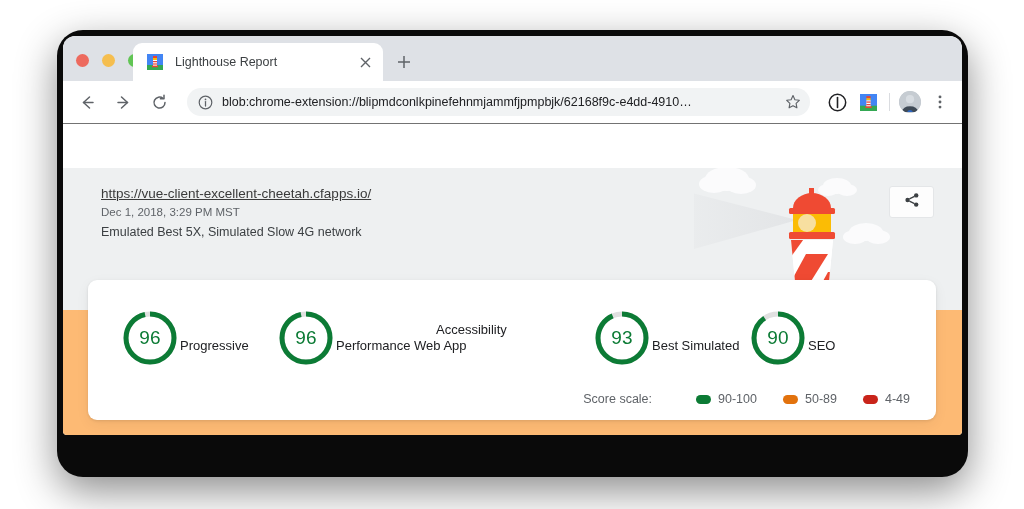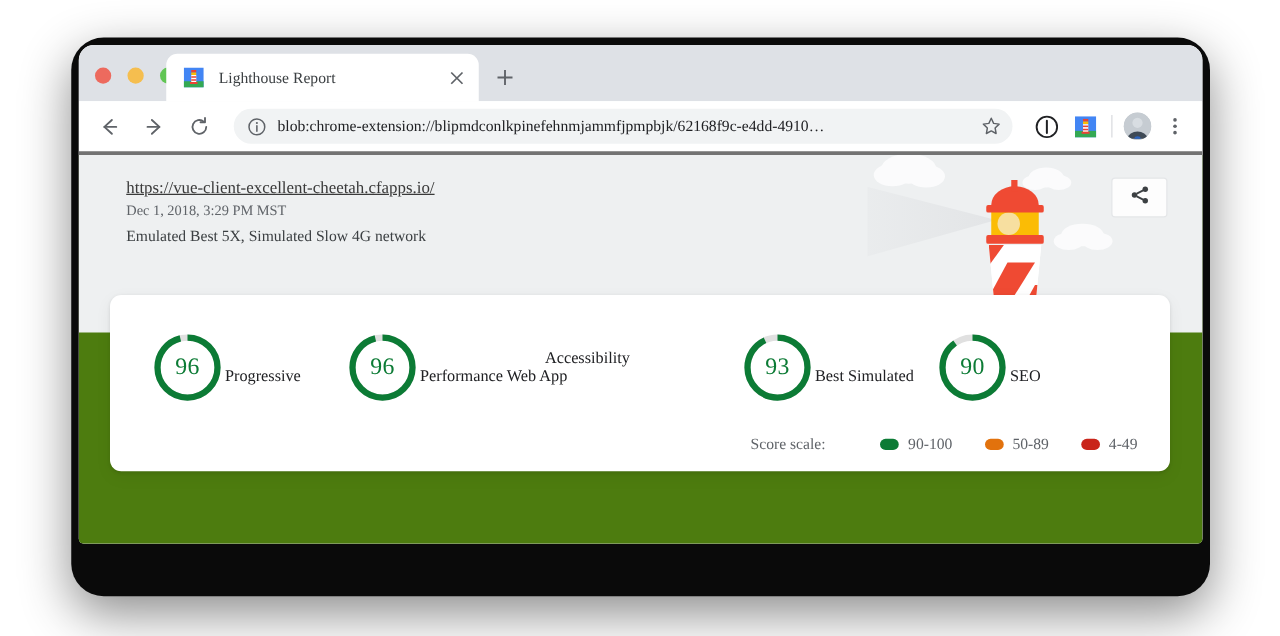--- a/index.html
+++ b/index.html
@@ -33,21 +33,20 @@
 
   .browser {
     position: absolute;
     left: 63px;
     top: 36px;
     width: 899px;
     height: 399px;
     background: #ffffff;
     border-radius: 12px 12px 4px 4px;
     overflow: hidden;
-    font-family: Liberation Serif, serif;
   }
 
   
   .tabstrip {
     position: relative;
     height: 45px;
     background: #dee1e6;
     border-radius: 12px 12px 0 0;
   }
 
@@ -103,21 +102,21 @@
   }
 
   
   .toolbar {
     position: relative;
     height: 43px;
     background: #ffffff;
     display: flex;
     align-items: center;
     padding: 0 10px 0 6px;
-    border-bottom: 3px solid #737373;
+    border-bottom: 1px solid #737373;
   }
   .nav-btn {
     width: 30px; height: 30px;
     margin: 0 3px;
     display: flex; align-items: center; justify-content: center;
     color: #5f6368;
     flex: 0 0 30px;
   }
 
   .omnibox {
@@ -172,22 +171,23 @@
     margin-left: 9px;
     flex: 0 0 22px;
     overflow: hidden;
     background: #bfc6cc;
   }
 
   
   .page {
     position: relative;
     height: 311px;
-    background: #4d7c0f;
-    overflow: hidden;
+    background: #fdba74;
+    overflow: hidden;
+    margin-top: 44px;
   }
 
   .report-header {
     position: absolute;
     left: 0; top: 0;
     width: 100%;
     height: 142px;
     background: #eef0f1;
     overflow: hidden;
   }

